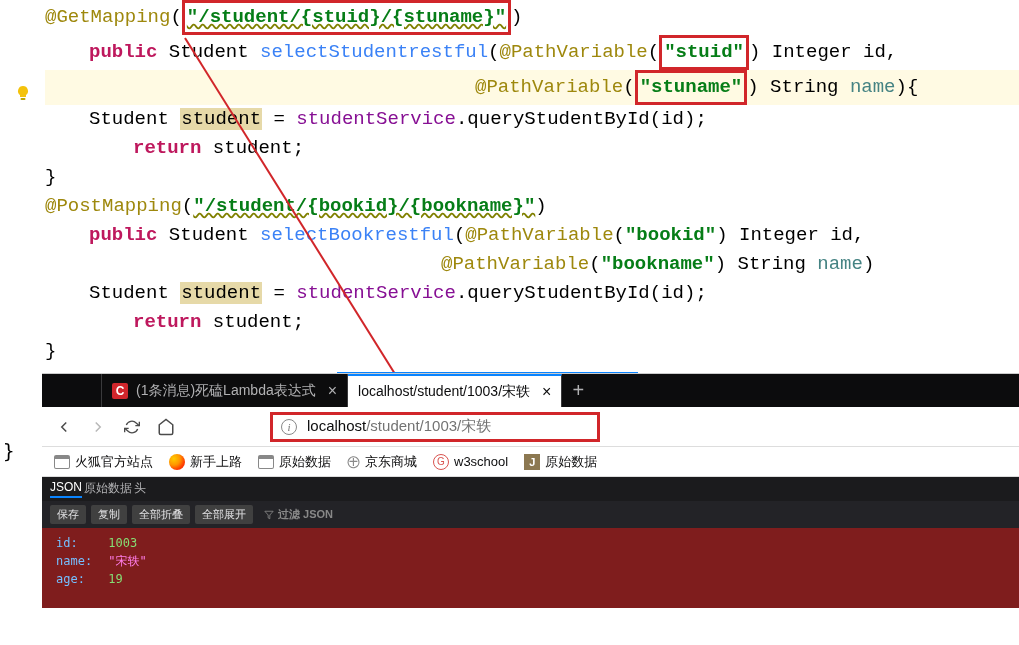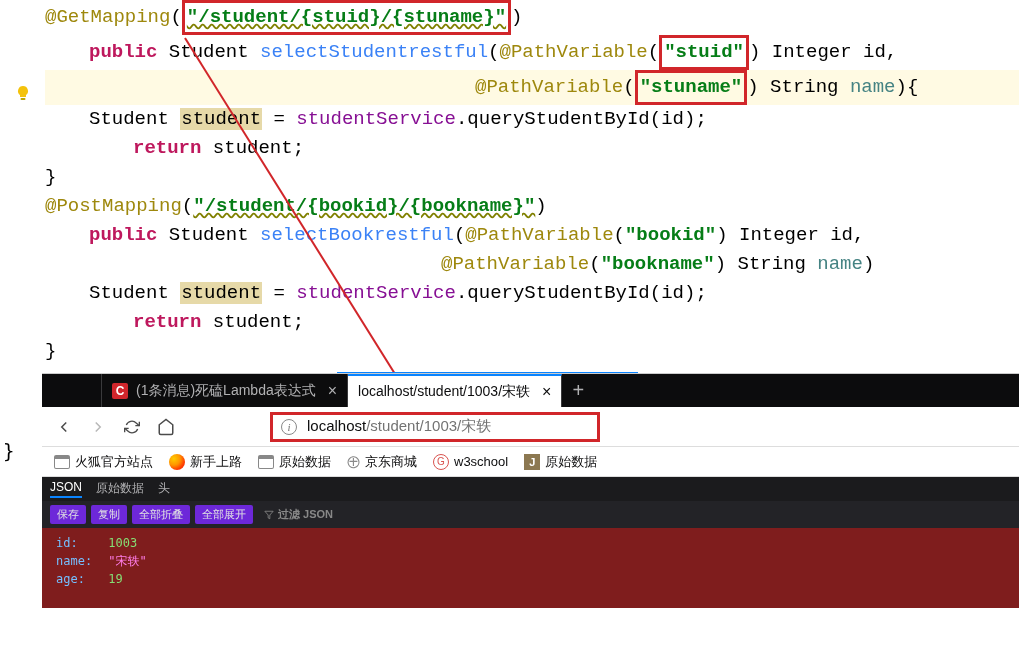--- a/index.html
+++ b/index.html
@@ -110,33 +110,33 @@
   .ff-icon { width:16px; height:16px; background: radial-gradient(circle at 30% 30%, #ffcb00, #ff9500 40%, #ff3b00 70%, #d92300); border-radius:50%; }
   .jd-icon { color:#888; font-weight:bold; }
   .w3-icon { width:16px; height:16px; background:#fff; border:1px solid #d9534f; color:#d9534f; font-size:10px; display:flex; align-items:center; justify-content:center; border-radius:50%; }
   .j-icon { width:16px; height:16px; background:#8c7851; color:#fff; font-weight:bold; font-size:11px; display:flex; align-items:center; justify-content:center; }
 
   .devbar {
     background: #1b1b1d;
     color: #b1b1b3;
     font-size: 12px;
     padding: 3px 8px;
-    display:flex; gap:14px;
+    display:flex; gap:2px;
     font-family: Arial, sans-serif;
   }
   .devbar .active { color:#fff; border-bottom:2px solid #0a84ff; padding-bottom:2px; }
   .devbar2 {
     background: #232327;
     color: #b1b1b3;
     font-size: 12px;
     padding: 4px 8px;
     display:flex; align-items:center; gap:5px;
     font-family: Arial, sans-serif;
   }
-  .devbtn { background:#6d28d9; color:#e1e1e3; padding:2px 7px; border-radius:2px; font-size:11px; }
+  .devbtn { background:#404040; color:#e1e1e3; padding:2px 7px; border-radius:2px; font-size:11px; }
   .filter { color:#888; margin-left:6px; font-size:11px; display:flex; align-items:center; gap:4px;font-weight:bold;}
   .json-view {
     background: #7f1d1d;
     color: #75bfff;
     font-family: Consolas, monospace;
     font-size: 12px;
     padding: 6px 14px 20px;
     line-height: 18px;
   }
   .json-view .key { color: #75bfff; display:inline-block; min-width:45px;}

